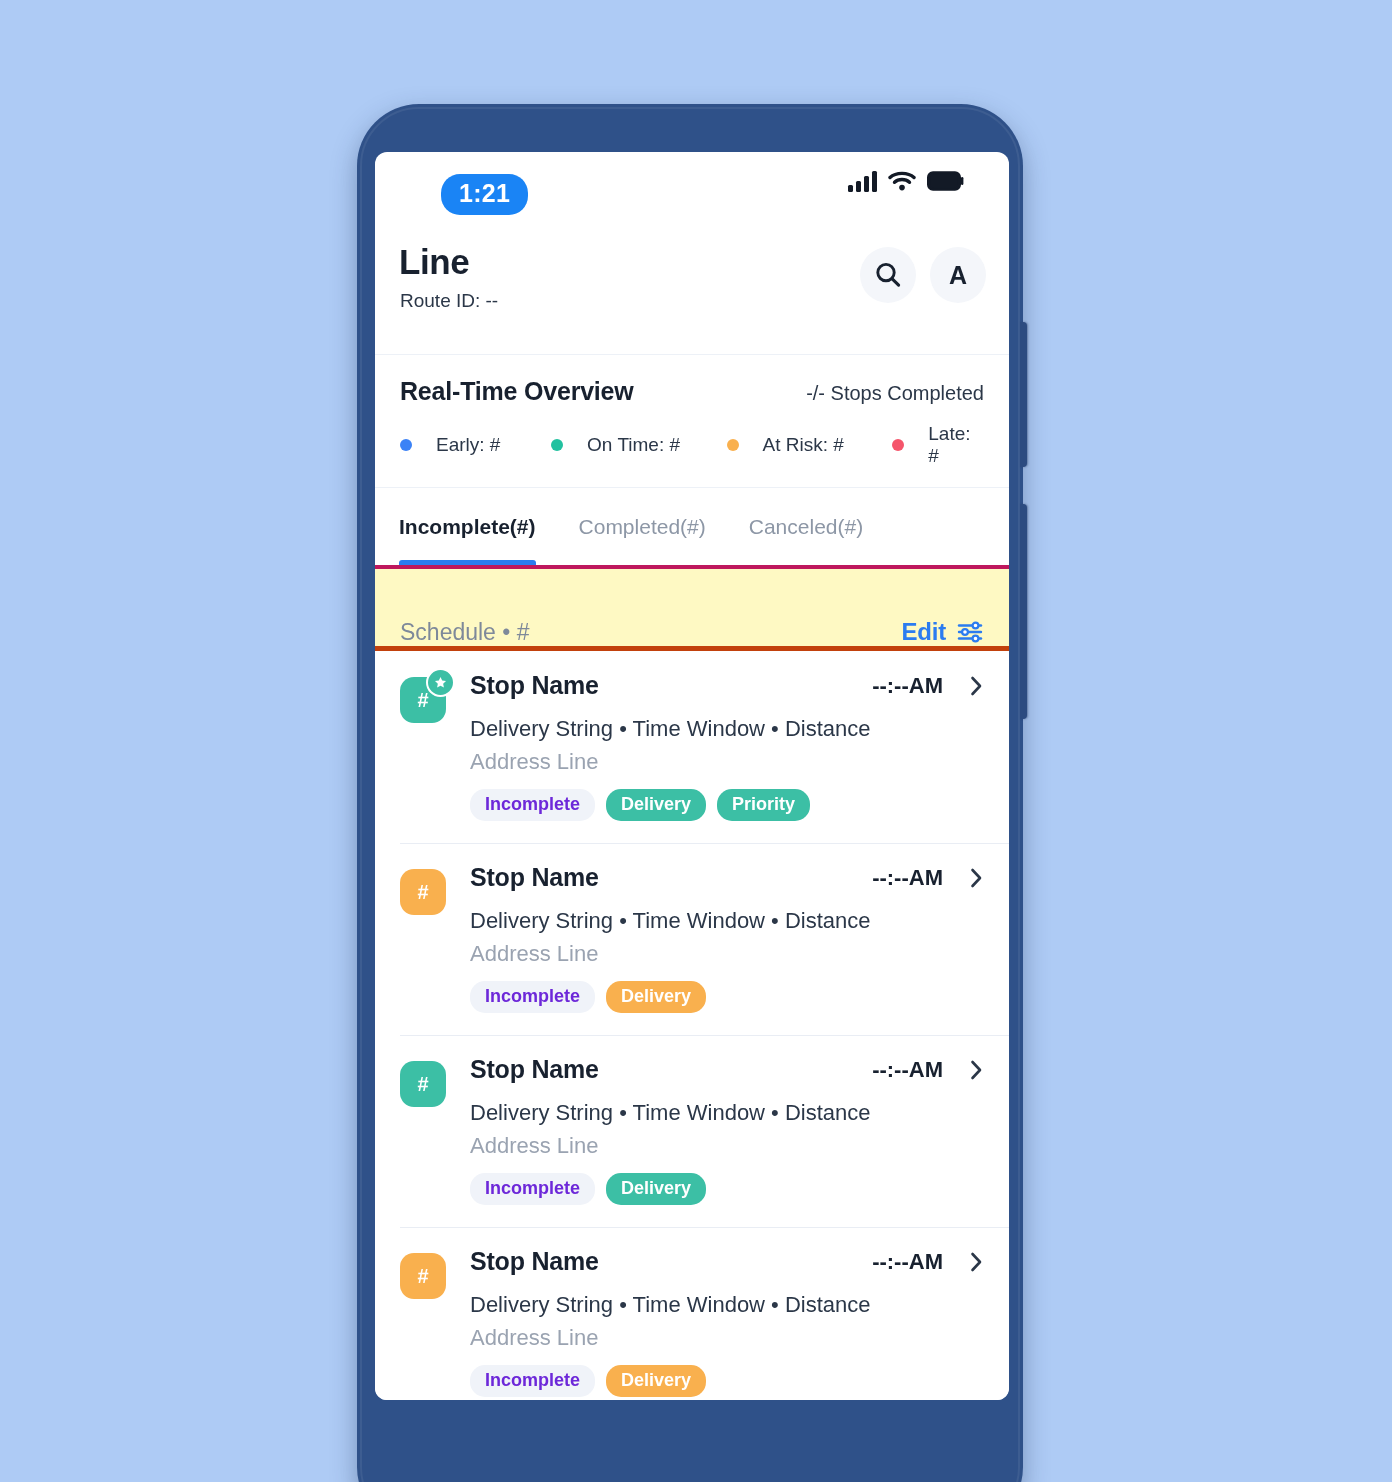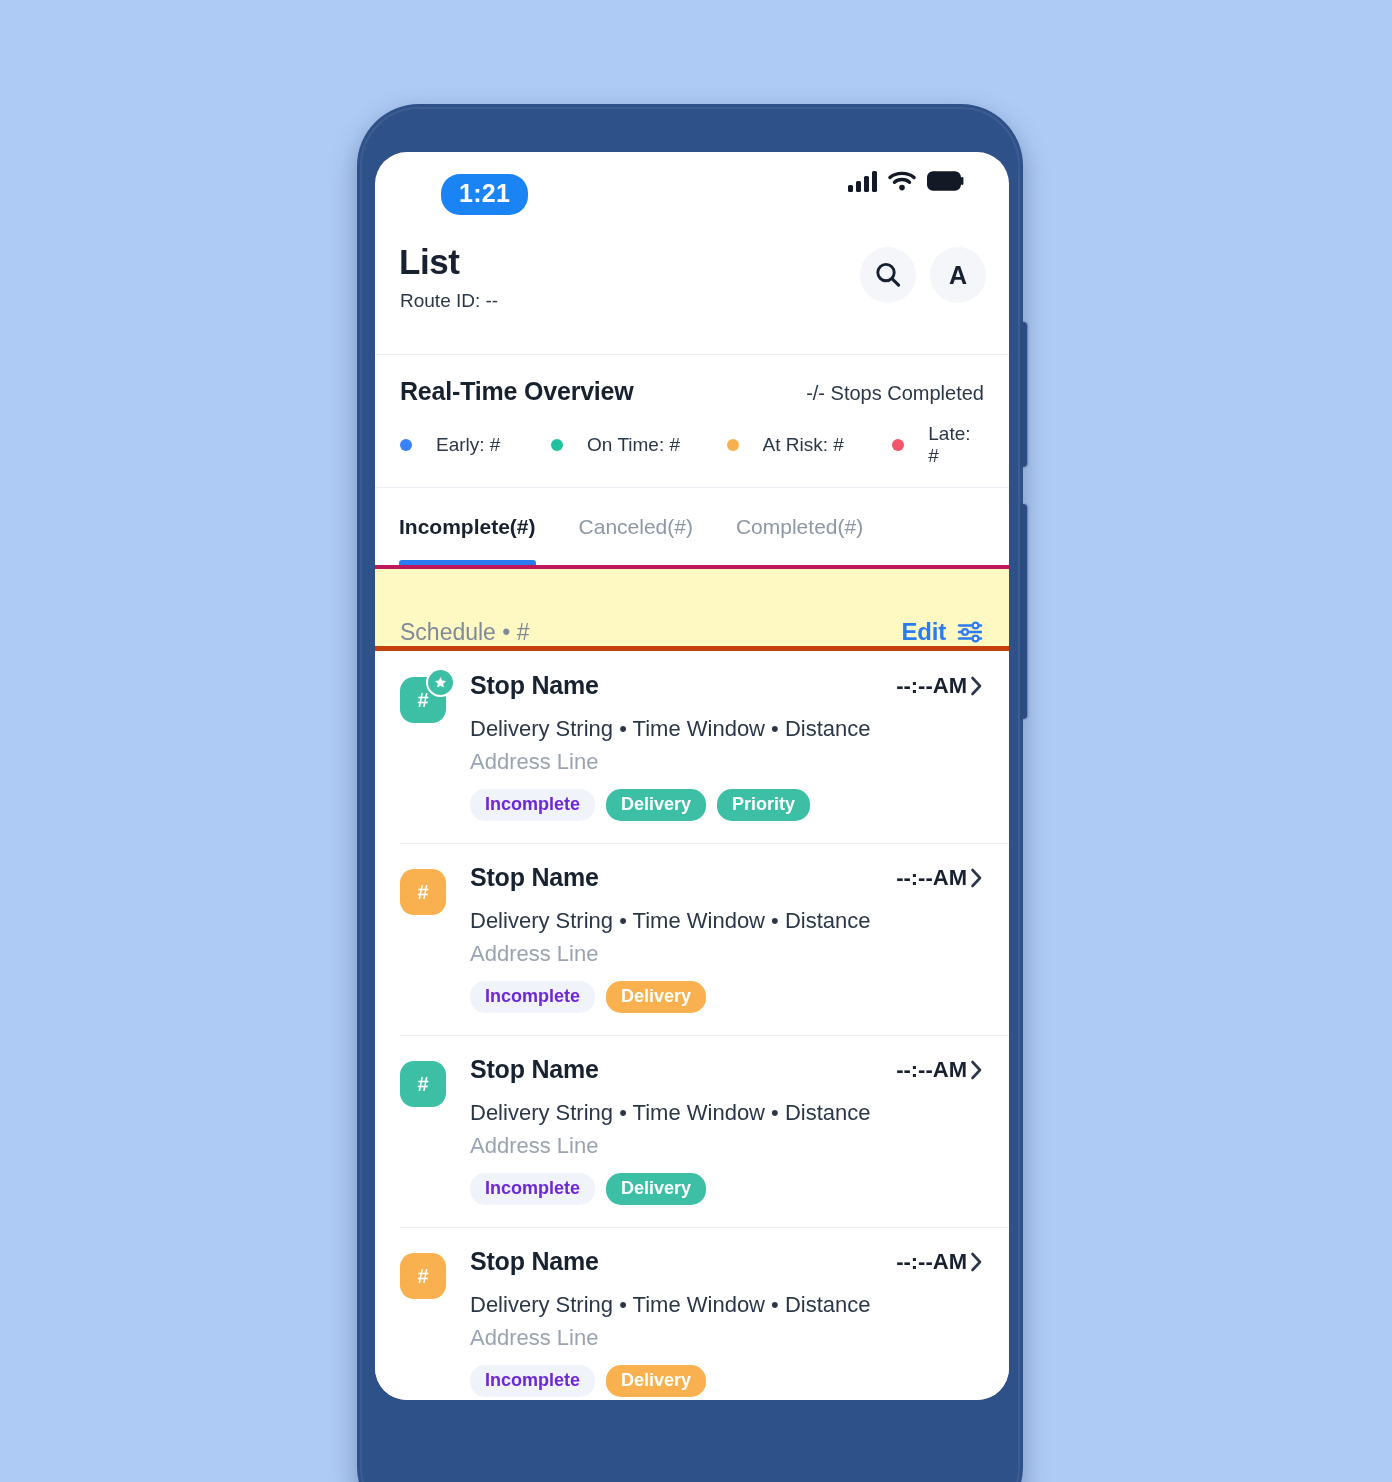--- a/index.html
+++ b/index.html
@@ -46,21 +46,21 @@
   #side-button-power  { top: 400px; height: 215px; }
 
   
   #screen {
     position: absolute;
     left: 375px;
     top: 152px;
     width: 634px;
     height: 1248px;
     background: #ffffff;
-    border-radius: 32px;
+    border-radius: 12px;
     overflow: hidden;
   }
 
   
   #status-bar {
     position: relative;
     height: 72px;
   }
   #status-time-pill {
     position: absolute;
@@ -281,21 +281,21 @@
   }
   .stop-name {
     font-size: 25px;
     font-weight: bold;
     color: #18212f;
     letter-spacing: -0.2px;
   }
   .stop-right {
     display: flex;
     align-items: center;
-    gap: 2px;
+    gap: 26px;
   }
   .stop-eta {
     font-size: 22px;
     font-weight: bold;
     color: #18212f;
   }
   .stop-detail {
     margin-top: 16px;
     font-size: 22px;
     color: #2b3748;
@@ -347,21 +347,21 @@
       </svg>
       <svg width="38" height="20" viewBox="0 0 38 20">
         <rect x="1" y="1.2" width="32" height="17.6" rx="5" fill="#131a26" stroke="#131a26" stroke-width="2"></rect>
         <rect x="3.4" y="3.6" width="27.2" height="12.8" rx="3.4" fill="#131a26"></rect>
         <path d="M35.2 7.2 v5.6" stroke="#131a26" stroke-width="2.4" stroke-linecap="round"></path>
       </svg>
     </div>
   </div>
 
   <div id="app-header">
-    <div id="page-title">List</div>
+    <div id="page-title">Line</div>
     <div id="route-id">Route ID: --</div>
     <div id="header-actions">
       <div class="circle-btn">
         <svg width="30" height="30" viewBox="0 0 30 30">
           <circle cx="13" cy="12.6" r="8.2" stroke="#18212f" stroke-width="2.9" fill="none"></circle>
           <path d="M19.2 18.8 L25.6 25.2" stroke="#18212f" stroke-width="3.1" stroke-linecap="round"></path>
         </svg>
       </div>
       <div class="circle-btn">
         <span id="avatar-initial">A</span>
@@ -392,24 +392,24 @@
         <span>Late: #</span>
       </div>
     </div>
   </div>
 
   <div id="tabs">
     <div class="tab active">
       <span>Incomplete(#)</span>
     </div>
     <div class="tab">
+      <span>Completed(#)</span>
+    </div>
+    <div class="tab">
       <span>Canceled(#)</span>
-    </div>
-    <div class="tab">
-      <span>Completed(#)</span>
     </div>
   </div>
 
   <div id="schedule-bar">
     <span id="schedule-label">Schedule • #</span>
     <div id="edit-control">
       <span id="edit-label">Edit</span>
       <svg width="28" height="24" viewBox="0 0 28 24">
         <path d="M3 5.5 h22" stroke="#2b7cf0" stroke-width="2.4" stroke-linecap="round"></path>
         <circle cx="19.5" cy="5.5" r="2.9" fill="#ffffff" stroke="#2b7cf0" stroke-width="2.2"></circle>

